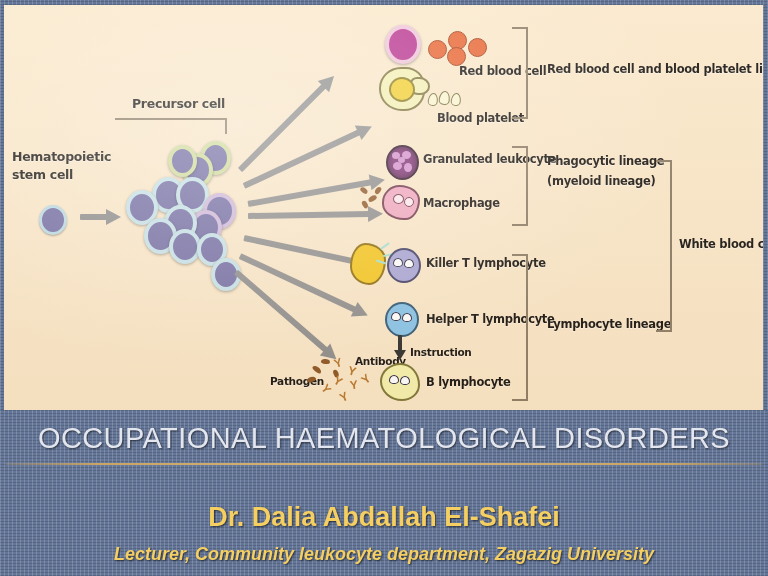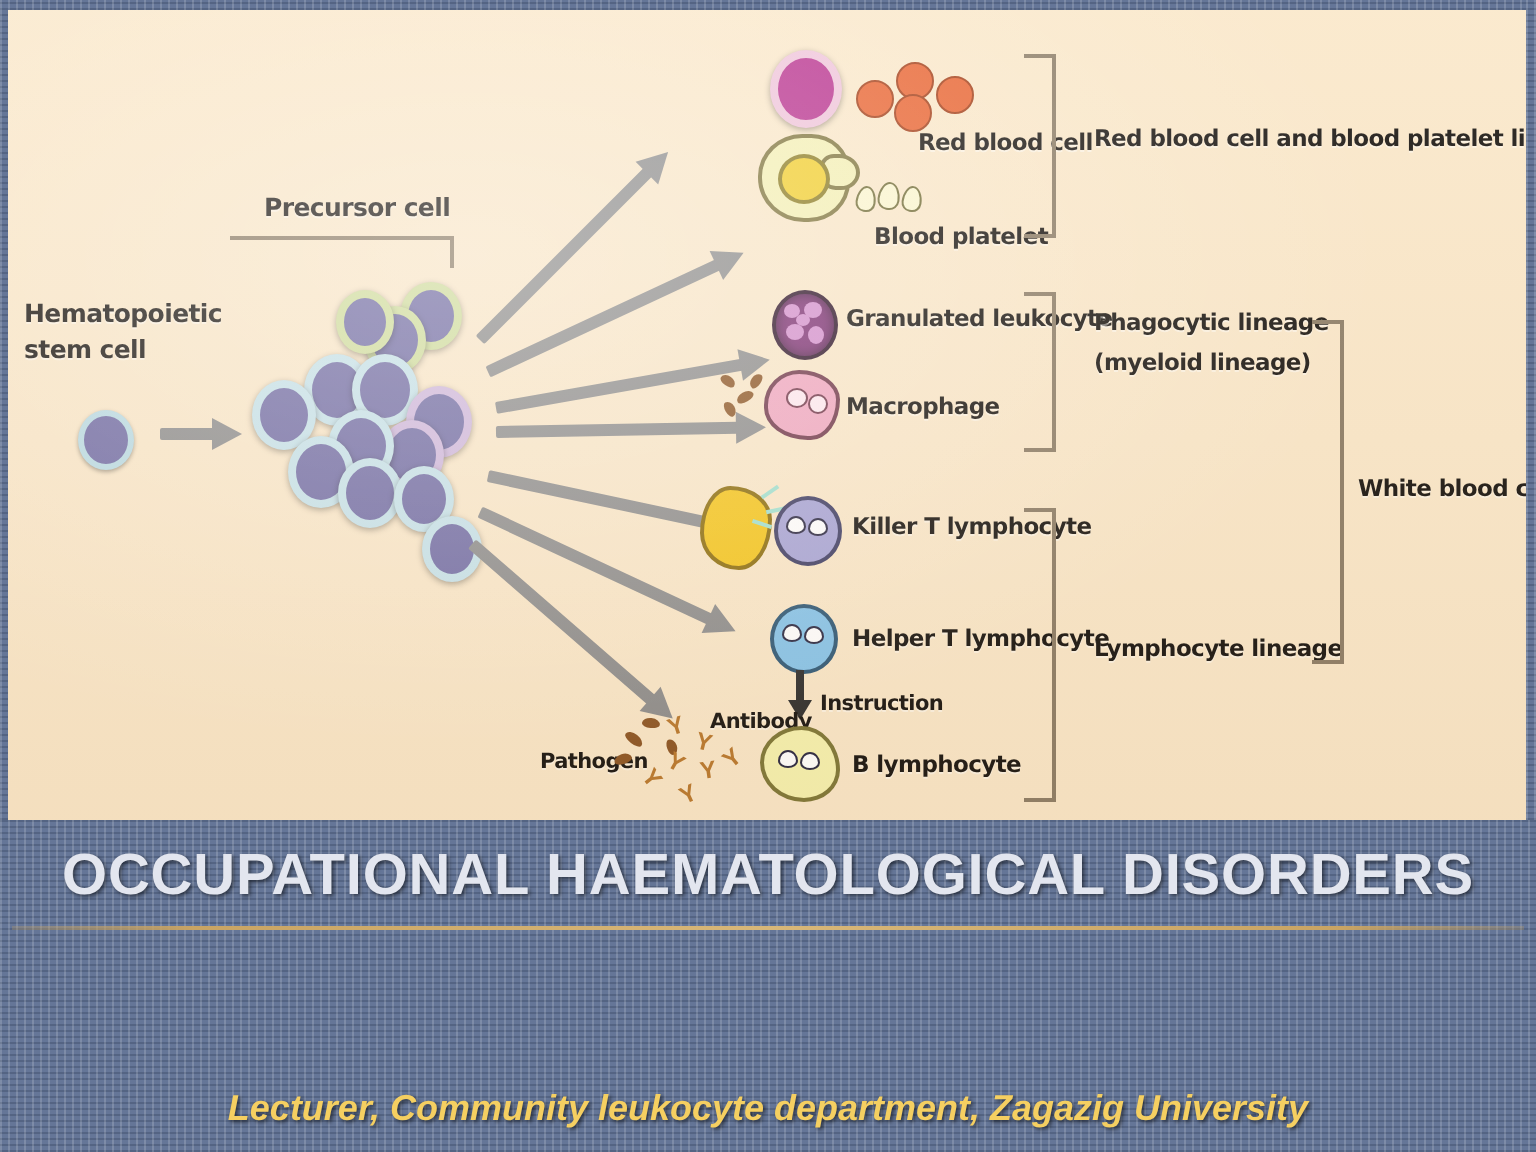--- a/index.html
+++ b/index.html
@@ -86,21 +86,21 @@
   .instr-arrow{position:absolute;width:4px;background:#2a2a2a;}
   .instr-arrow::after{
     content:"";position:absolute;left:50%;bottom:-9px;transform:translateX(-50%);
     border-top:10px solid #2a2a2a;border-left:6px solid transparent;border-right:6px solid transparent;
   }
 
   
   #band{position:absolute;left:0;top:410px;width:768px;height:166px;}
   #title{
     position:absolute;left:0;top:12px;width:768px;text-align:center;
-    font-size:29px;font-weight:bold;color:#e3e6ef;letter-spacing:.4px;
+    font-size:29px;font-weight:normal;color:#e3e6ef;letter-spacing:.4px;
     text-shadow:1px 1px 2px rgba(0,0,0,.55);
     font-family:"Liberation Sans",sans-serif;
   }
   #rule{position:absolute;left:6px;top:53px;width:756px;height:2px;
         background:linear-gradient(90deg,rgba(196,160,94,.25),#c9a463 12%,#d8b778 50%,#c9a463 88%,rgba(196,160,94,.25));}
   #presenter{
     position:absolute;left:0;top:92px;width:768px;text-align:center;
     font-size:27px;font-weight:bold;color:#f5cf61;
     text-shadow:1px 1px 2px rgba(0,0,0,.6);
   }
@@ -234,16 +234,17 @@
     <div class="lbl l12" style="left:543px;top:313px;">Lymphocyte lineage</div>
 
     <div class="brk" style="left:652px;top:155px;width:14px;height:168px;"></div>
     <div class="lbl l12" style="left:675px;top:233px;">White blood cell</div>
 
   </div>
 
   <div id="band" class="weave">
     <div id="title">OCCUPATIONAL HAEMATOLOGICAL DISORDERS</div>
     <div id="rule"></div>
+    <div id="presenter">Dr. Dalia Abdallah El-Shafei</div>
     <div id="affiliation">Lecturer, Community leukocyte department, Zagazig University</div>
   </div>
 
 </div>
 
 </body></html>

